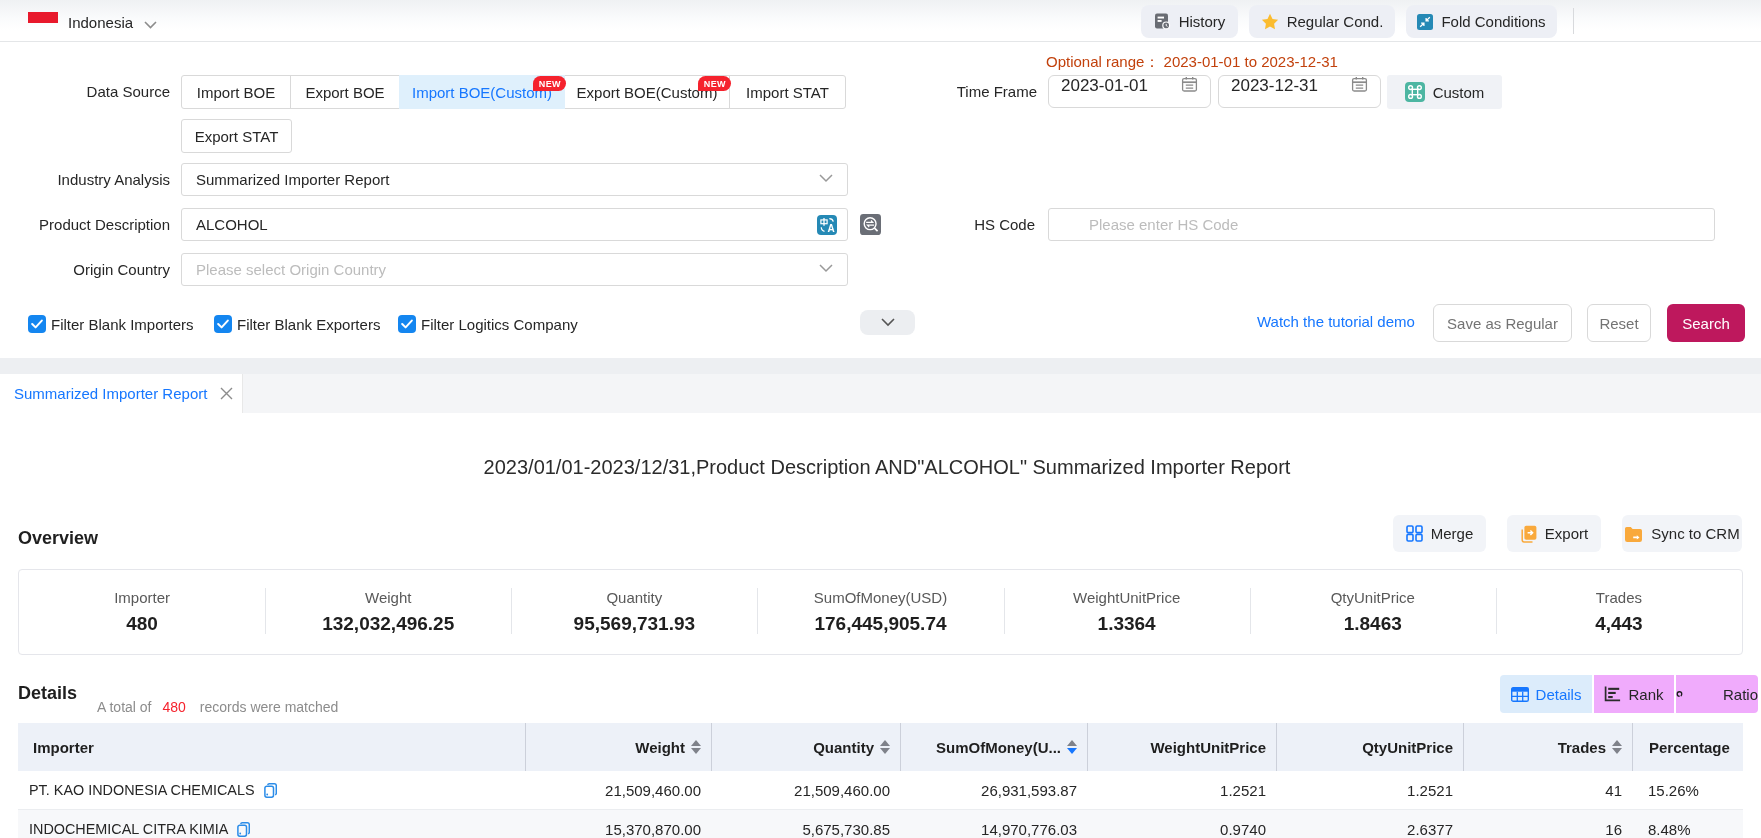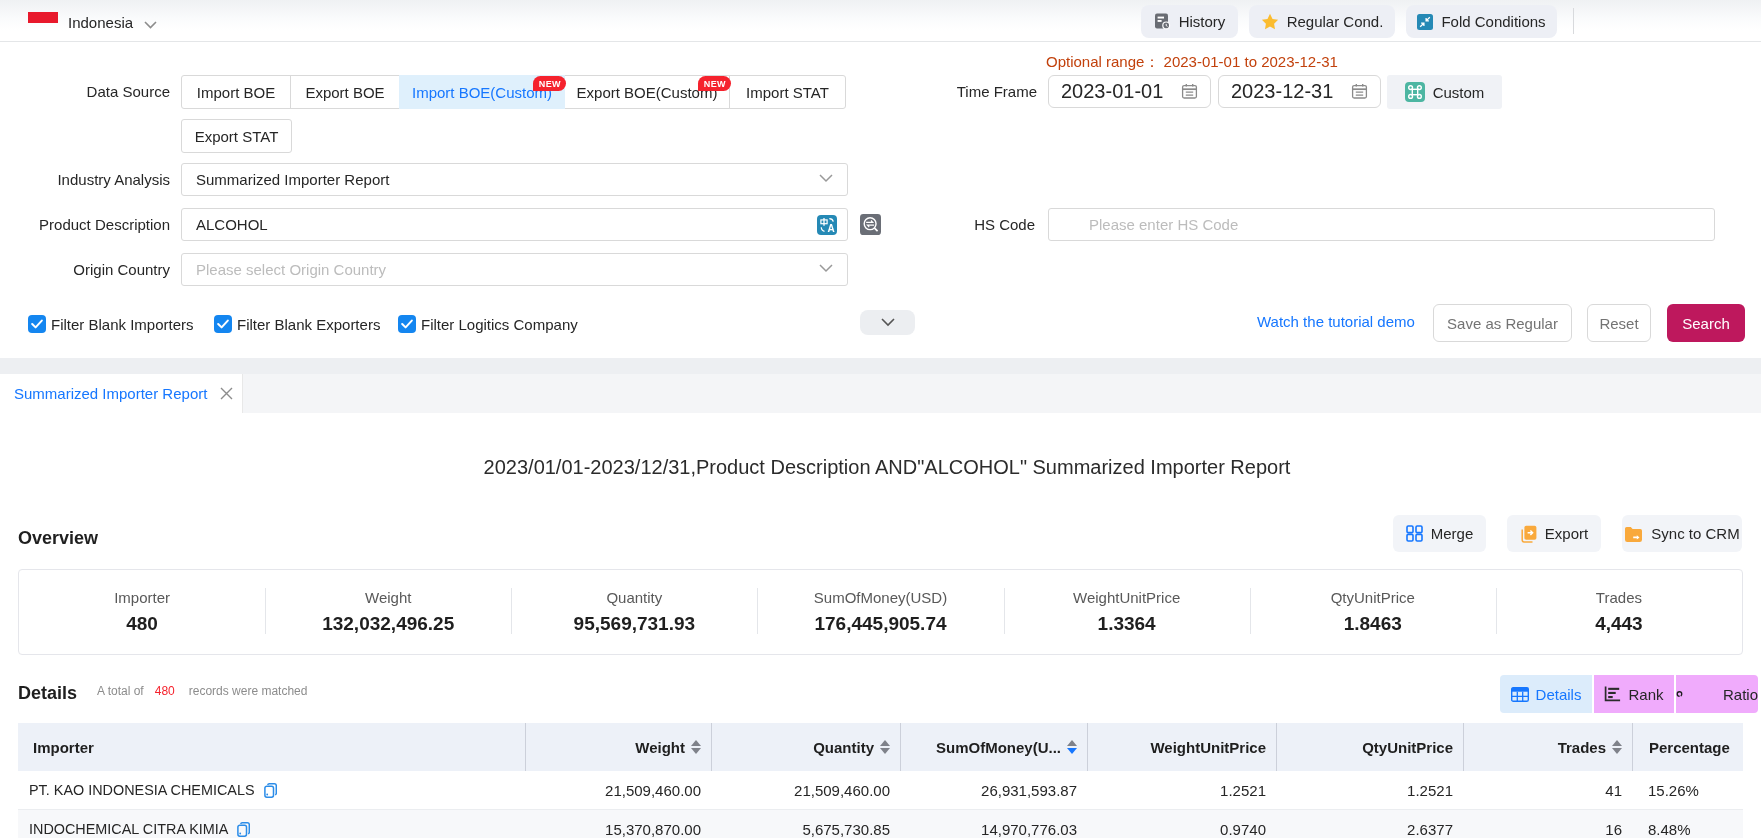--- a/index.html
+++ b/index.html
@@ -38,21 +38,21 @@
   border-radius:8px 8px 8px 0; letter-spacing:.4px; z-index:5; }
 .btn-single { position:absolute; left:181px; top:77px; width:111px; height:34px;
   border:1px solid #d9d9d9; border-radius:3px; background:#fff; display:flex;
   align-items:center; justify-content:center; font-size:15px; color:#262626; }
 .inp { position:absolute; left:181px; width:667px; height:33px; border:1px solid #d9d9d9;
   border-radius:3px; background:#fff; display:flex; align-items:center;
   padding:0 14px; font-size:15px; color:#262626; }
 .inp .ph { color:#bcbcbc; }
 .inp .chev { position:absolute; right:14px; top:10px; }
 .date-inp { position:absolute; width:163px; height:33px; border:1px solid #d9d9d9;
-  border-radius:6px; display:flex; align-items:center; padding:0 12px; font-size:20px;
+  border-radius:6px; display:flex; padding:0 12px; font-size:17px;
   color:#262626; }
 .date-inp svg { position:absolute; right:12px; }
 .custom-btn { position:absolute; left:1387px; top:33px; width:115px; height:34px;
   background:#f0f2f6; border-radius:3px; display:flex; align-items:center;
   justify-content:center; gap:8px; font-size:15px; color:#262626; }
 .ck { position:absolute; top:273px; display:flex; align-items:center; gap:5px;
   font-size:15px; color:#262626; }
 .ckbox { width:18px; height:18px; background:#1486f0; border-radius:4px; display:flex;
   align-items:center; justify-content:center; }
 .fold-pill { position:absolute; left:860px; top:268px; width:55px; height:25px;
@@ -79,21 +79,21 @@
 .ov-h { position:absolute; left:18px; top:115px; font-size:18px; font-weight:bold; color:#1f1f1f; }
 .ov-btn { position:absolute; top:102px; height:37px; background:#f2f4f8; border-radius:6px;
   display:flex; align-items:center; justify-content:center; gap:8px; font-size:15px; color:#262626; }
 .stats { position:absolute; left:18px; top:156px; width:1725px; height:86px;
   border:1px solid #e5e6eb; border-radius:4px; display:flex; }
 .stat { flex:1; position:relative; text-align:center; padding-top:19px; }
 .stat + .stat::before { content:""; position:absolute; left:0; top:18px; width:1px; height:46px; background:#e4e6ea; }
 .stat .lb { font-size:15px; color:#595959; }
 .stat .vl { font-size:19px; font-weight:bold; color:#1f1f1f; margin-top:7px; }
 .dt-h { position:absolute; left:18px; top:270px; font-size:18px; font-weight:bold; color:#1f1f1f; }
-.dt-sub { position:absolute; left:97px; top:271px; font-size:12px; color:#8c8c8c; }
+.dt-sub { position:absolute; left:97px; top:286px; font-size:14px; color:#8c8c8c; }
 .dt-sub b { color:#f5222d; font-weight:normal; padding:0 14px 0 11px; }
 .view-btn { position:absolute; top:262px; height:38px; background:#f0abfc; display:flex;
   align-items:center; justify-content:center; gap:7px; font-size:15px; color:#262626; }
 
 
 .tbl { position:absolute; left:18px; top:310px; width:1725px; }
 .thead { display:flex; background:#edf1f8; height:48px; align-items:center;
   font-size:15px; font-weight:bold; color:#1f1f1f; }
 .thead .c { position:relative; height:48px; display:flex; align-items:center; }
 .thead .c + .c { border-left:1px solid #ccd0da; }

